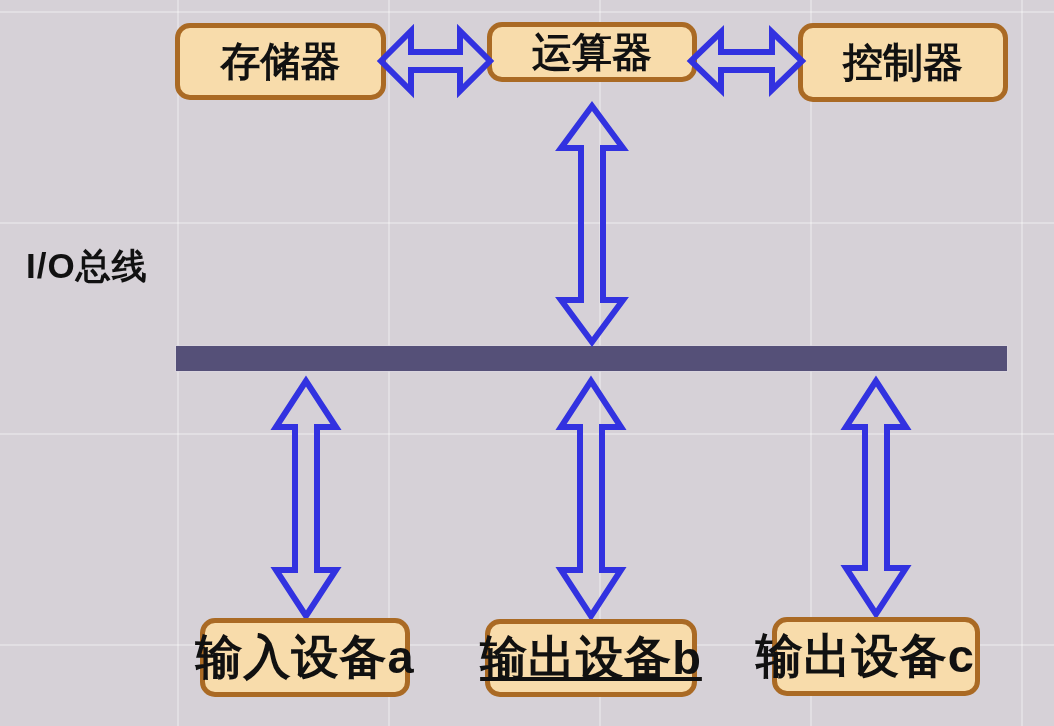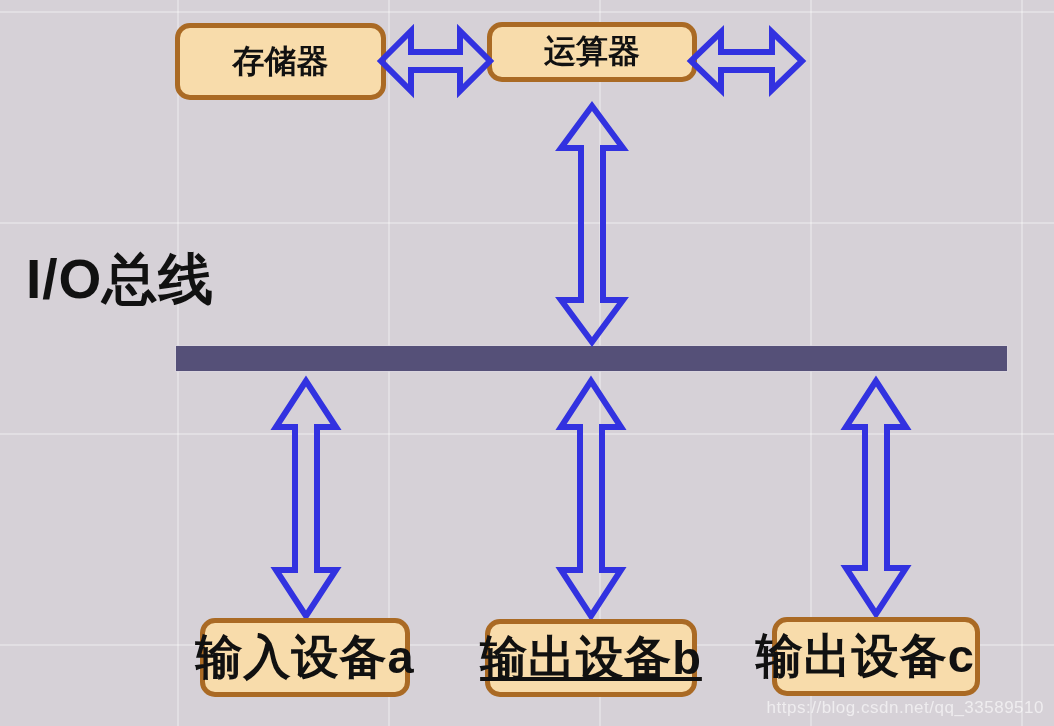--- a/index.html
+++ b/index.html
@@ -26,33 +26,33 @@
     background: var(--node-fill, #f8dcab);
     border: 5px solid var(--node-border, #aa6a24);
     border-radius: 15px;
     display: flex;
     align-items: center;
     justify-content: center;
     color: var(--text-color, #111);
     font-weight: bold;
     white-space: nowrap;
   }
-  .node.top-row    { font-size: 32px; }
+  .node.top-row    { font-size: 40px; }
   .node.bottom-row { font-size: 47px; letter-spacing: 1px; }
   .bus-bar {
     position: absolute;
     left: 176px; top: 346px;
     width: 831px; height: 25px;
     background: var(--bus-color, #555078);
     box-shadow: 0 0 0 1px rgba(220,215,225,0.7);
   }
   .io-label {
     position: absolute;
     left: 26px; top: 243px;
-    font-size: 55px;
+    font-size: 35px;
     font-weight: bold;
     color: var(--text-color, #111);
     letter-spacing: 1px;
   }
   .arrow-layer {
     position: absolute;
     left: 0; top: 0;
     width: 1054px; height: 726px;
     pointer-events: none;
   }
@@ -76,20 +76,23 @@
 <div class="canvas">
 
   <div class="node top-row" style="left:175px; top:23px; width:211px; height:77px;">
     <span>存储器</span>
   </div>
 
   <div class="node top-row" style="left:487px; top:22px; width:210px; height:60px;">
     <span>运算器</span>
   </div>
 
+  <div class="node top-row" style="left:798px; top:23px; width:210px; height:79px;">
+    <span>控制器</span>
+  </div>
 
   <div class="io-label">I/O总线</div>
 
   <div class="bus-bar"></div>
 
   <svg class="arrow-layer" viewBox="0 0 1054 726">
     <polygon class="arrow" points="381,61 411,31 411,52 460,52 460,31 490,61 460,91 460,70 411,70 411,91"></polygon>
     <polygon class="arrow" points="691,61 721,32 721,52 772,52 772,32 802,61 772,90 772,70 721,70 721,90"></polygon>
     <polygon class="arrow" points="592,106 561,148 581,148 581,300 561,300 592,342 623,300 603,300 603,148 623,148"></polygon>
     <polygon class="arrow" points="306,381 276,427 295,427 295,570 276,570 306,616 336,570 317,570 317,427 336,427"></polygon>
@@ -102,15 +105,14 @@
   </div>
 
   <div class="node bottom-row" style="left:485px; top:619px; width:212px; height:78px;text-decoration:underline;">
     <span>输出设备b</span>
   </div>
 
   <div class="node bottom-row" style="left:772px; top:617px; width:208px; height:79px;justify-content:flex-end;">
     <span>输出设备c</span>
   </div>
 
-  <div class="watermark">https://blog.csdn.net/qq_33589510</div>
 
 </div>
 
 </body></html>

